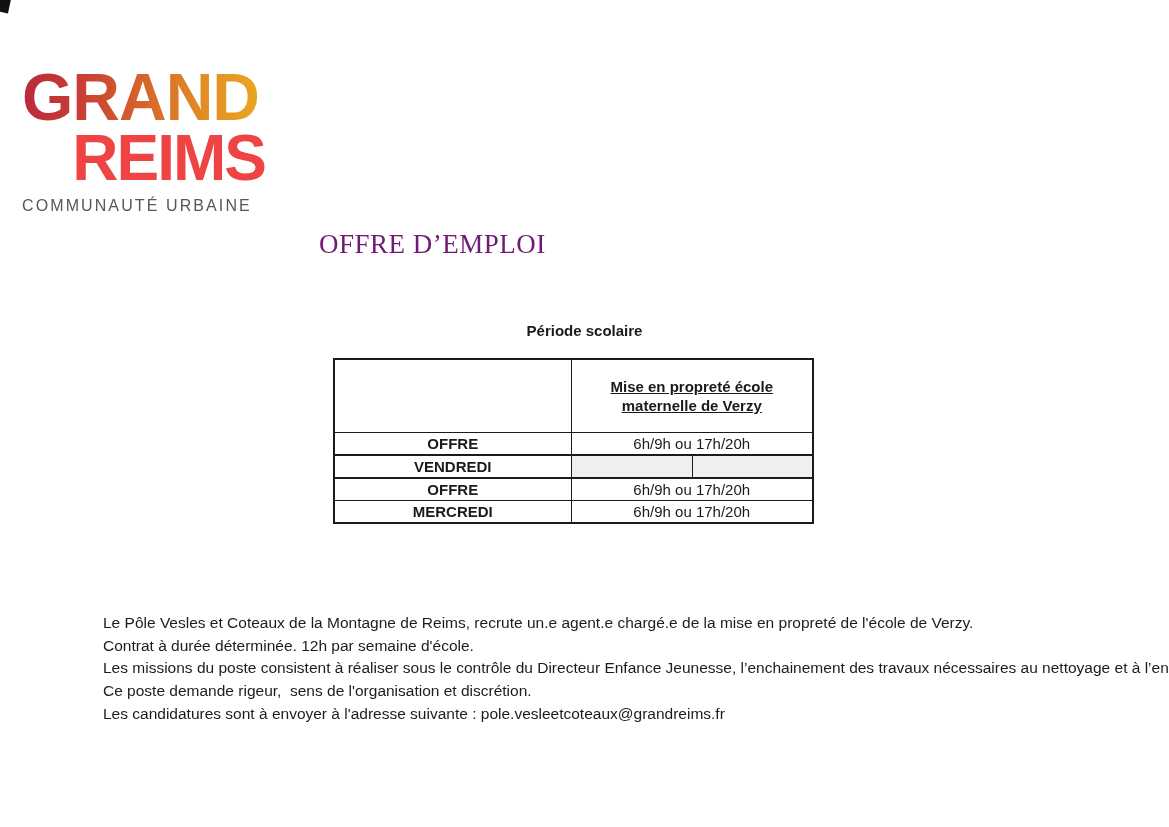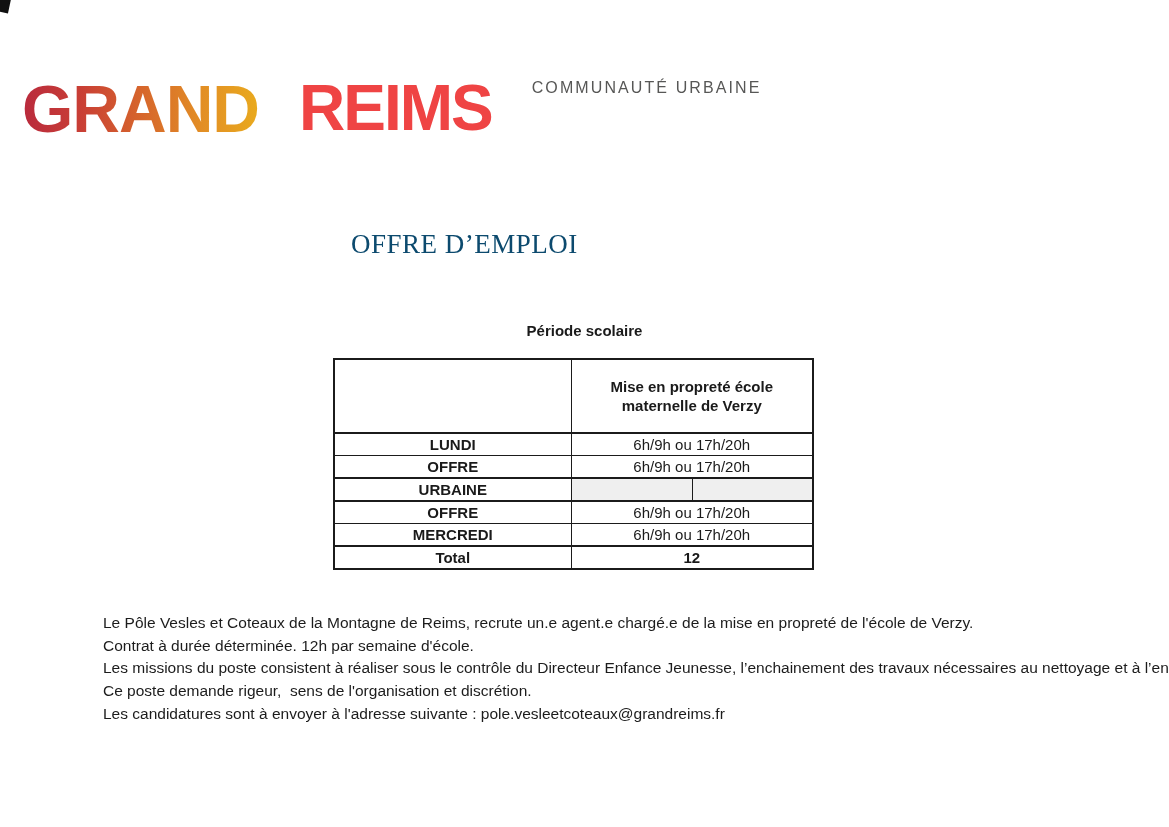--- a/index.html
+++ b/index.html
@@ -18,25 +18,24 @@
     position: absolute;
     left: -6px; top: -6px;
     width: 16px; height: 18px;
     background: #111;
     transform: rotate(12deg);
   }
 
   
   .logo {
     position: absolute;
-    left: 22px; top: 78px;
+    left: 22px; top: 66px;
     width: 243px;
     display: flex;
-    flex-direction: row;
-    gap: 40px;
+    flex-direction: column;
   }
   .logo-grand {
     font-size: 66px;
     font-weight: bold;
     line-height: 62px;
     letter-spacing: -1px;
     background: linear-gradient(90deg, #b92a3d 0%, #c93f35 25%, #d6652c 50%, #e28d25 75%, #e9aa1e 100%);
     -webkit-background-clip: text;
     background-clip: text;
     color: transparent;
@@ -45,37 +44,37 @@
   .logo-reims {
     font-size: 64px;
     font-weight: bold;
     line-height: 60px;
     letter-spacing: -2px;
     text-align: right;
     color: #ef4444;
     white-space: nowrap;
   }
   .logo-tagline {
-    margin-top: 1px;
+    margin-top: 9px;
     font-size: 16px;
     letter-spacing: 2.1px;
     color: #575756;
     white-space: nowrap;
   }
 
   
   .title {
     position: absolute;
-    left: 351px; top: 229px;
+    left: 319px; top: 229px;
     margin: 0;
     font-family: "Liberation Serif", serif;
     font-weight: normal;
     font-size: 27px;
     letter-spacing: 0.5px;
-    color: #0c4a6e;
+    color: #701a75;
     white-space: nowrap;
   }
 
   
   .caption {
     position: absolute;
     left: 345px; top: 322px;
     width: 479px;
     text-align: center;
     font-size: 15px;
@@ -99,20 +98,21 @@
     padding: 0;
     overflow: hidden;
   }
   table.schedule col.day-col { width: 237px; }
   table.schedule col.val-col { width: 242px; }
   tr.hdr td { height: 64px; }
   .hdr-cell {
     font-weight: bold;
     line-height: 19px;
     padding: 4px 20px !important;
+    text-decoration: underline;
   }
   tr.row td { height: 21px; }
   tr.b2 td { border-top-width: 2px; }
   td.day { font-weight: bold; }
   td.total-label, td.total-value { font-weight: bold; }
   td.shaded { background: #efefef; }
   .shade-wrap { position: relative; height: 21px; }
   .cell-divider {
     position: absolute;
     left: 50%; top: 0; bottom: 0;
@@ -153,47 +153,39 @@
   <table class="schedule">
     <colgroup>
         <col class="day-col">
         <col class="val-col">
       </colgroup>
     <tbody>
         <tr class="hdr">
       <td></td>
       <td class="hdr-cell">Mise en propreté école maternelle de Verzy</td>
     </tr>
-    <tr class="row b2">
-      <td class="day">LUNDI</td>
-      <td class="val">6h/9h ou 17h/20h</td>
-    </tr>
     <tr class="row">
       <td class="day">OFFRE</td>
       <td class="val">6h/9h ou 17h/20h</td>
     </tr>
     <tr class="row b2">
-      <td class="day">URBAINE</td>
+      <td class="day">VENDREDI</td>
       <td class="val shaded">
         <div class="shade-wrap">
           <span class="cell-divider"></span>
         </div>
       </td>
     </tr>
     <tr class="row b2">
       <td class="day">OFFRE</td>
       <td class="val">6h/9h ou 17h/20h</td>
     </tr>
     <tr class="row">
       <td class="day">MERCREDI</td>
       <td class="val">6h/9h ou 17h/20h</td>
-    </tr>
-    <tr class="row b2">
-      <td class="total-label">Total</td>
-      <td class="total-value">12</td>
     </tr>
   </tbody>
     </table>
 
   <div class="body-text">
     <div class="line">Le Pôle Vesles et Coteaux de la Montagne de Reims, recrute un.e agent.e chargé.e de la mise en propreté de l'école de Verzy.</div>
     <div class="line">Contrat à durée déterminée. 12h par semaine d'école.</div>
     <div class="line">Les missions du poste consistent à réaliser sous le contrôle du Directeur Enfance Jeunesse, l’enchainement des travaux nécessaires au nettoyage et à l’entretien d</div>
     <div class="line">Ce poste demande rigeur,  sens de l'organisation et discrétion.</div>
     <div class="line">Les candidatures sont à envoyer à l'adresse suivante : pole.vesleetcoteaux@grandreims.fr</div>

